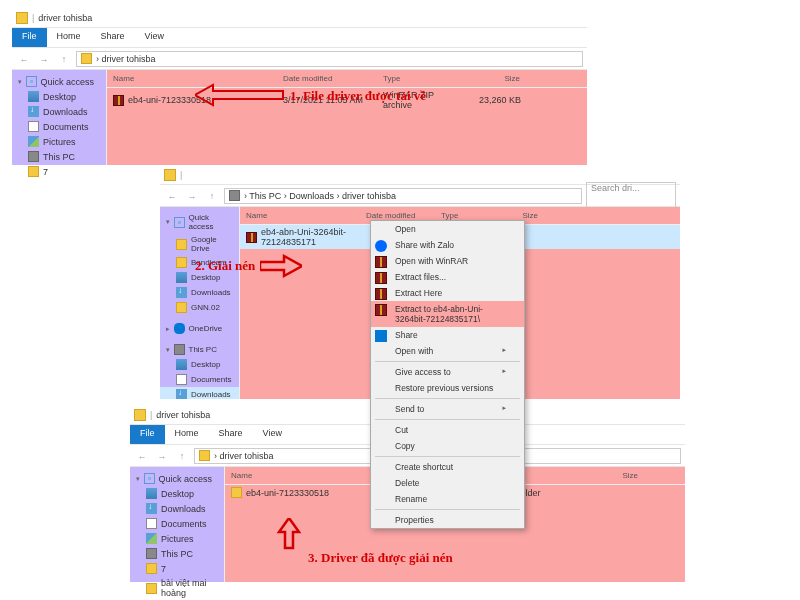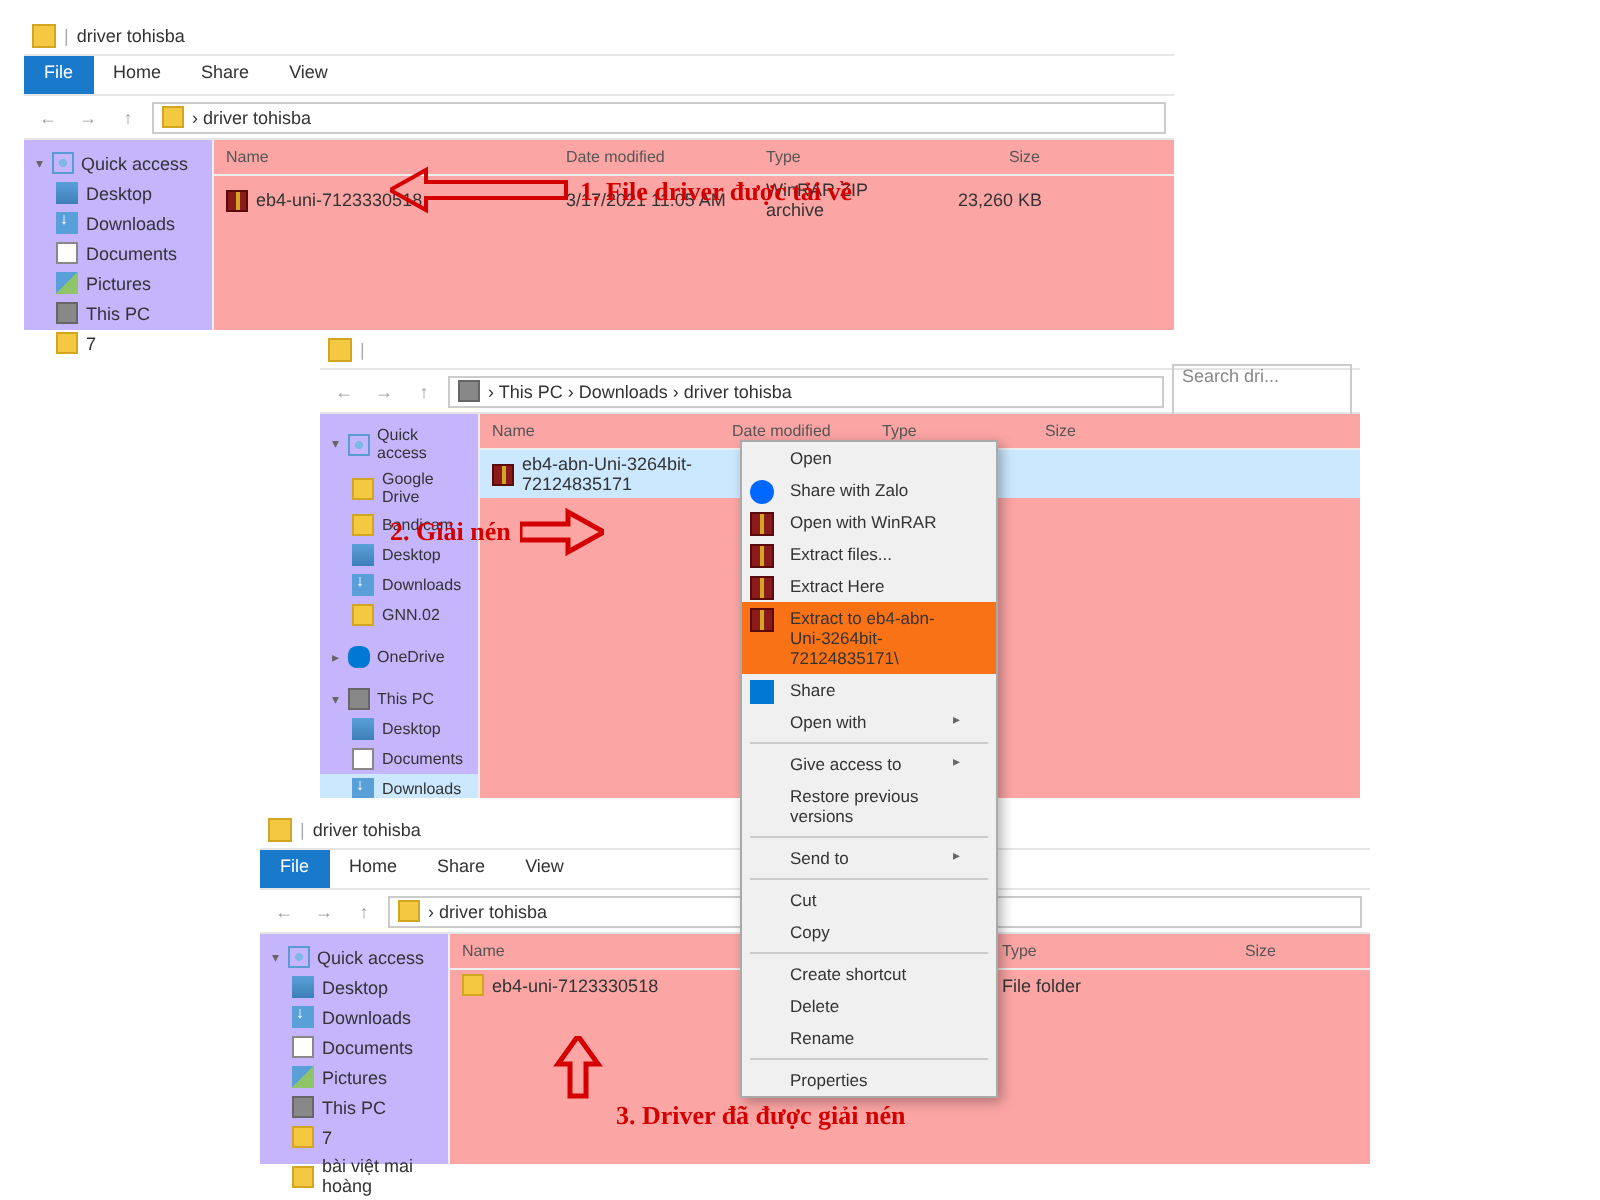--- a/index.html
+++ b/index.html
@@ -42,23 +42,23 @@
 .row { display:flex; align-items:center; padding:1px 0; }
 .row.sel { background:#cce8ff; }
 .row > div { padding:1px 6px; }
 .col-name { width:170px; display:flex; align-items:center; gap:4px; }
 .col-name.short { width:120px; }
 .col-date { width:100px; }
 .col-date.short { width:75px; }
 .col-type { width:90px; }
 .col-type.short { width:50px; }
 .col-size { width:60px; text-align:right; }
-.ctxmenu { position:absolute; background:#f0f0f0; border:1px solid #aaa; box-shadow:2px 2px 6px rgba(0,0,0,0.3); font-size:8.5px; width:129px; z-index:100; }
+.ctxmenu { position:absolute; background:#f0f0f0; border:1px solid #aaa; box-shadow:2px 2px 6px rgba(0,0,0,0.3); font-size:8.5px; width:155px; z-index:100; }
 .ctxmenu .mi { padding:3px 18px 3px 24px; cursor:pointer; position:relative; display:flex; justify-content:space-between; }
-.ctxmenu .mi.hl { background:#f97316; }
+.ctxmenu .mi.hl { background:#fca5a5; }
 .ctxmenu .sep { height:1px; background:#ccc; margin:2px 4px; }
 .ctxmenu .mi .mic { position:absolute; left:4px; width:12px; height:12px; }
 .ctxmenu .arrow { color:#666; font-size:7px; }
 .annotation { position:absolute; color:#d40000; font-weight:bold; font-size:13px; font-family:"Times New Roman",serif; z-index:200; pointer-events:none; }
 .redarrow { position:absolute; z-index:199; pointer-events:none; }
 
 
 #win1 { left:12px; top:8px; width:575px; height:155px; border:none; box-shadow:none; }
 #win1 .body { height:95px; }
 

